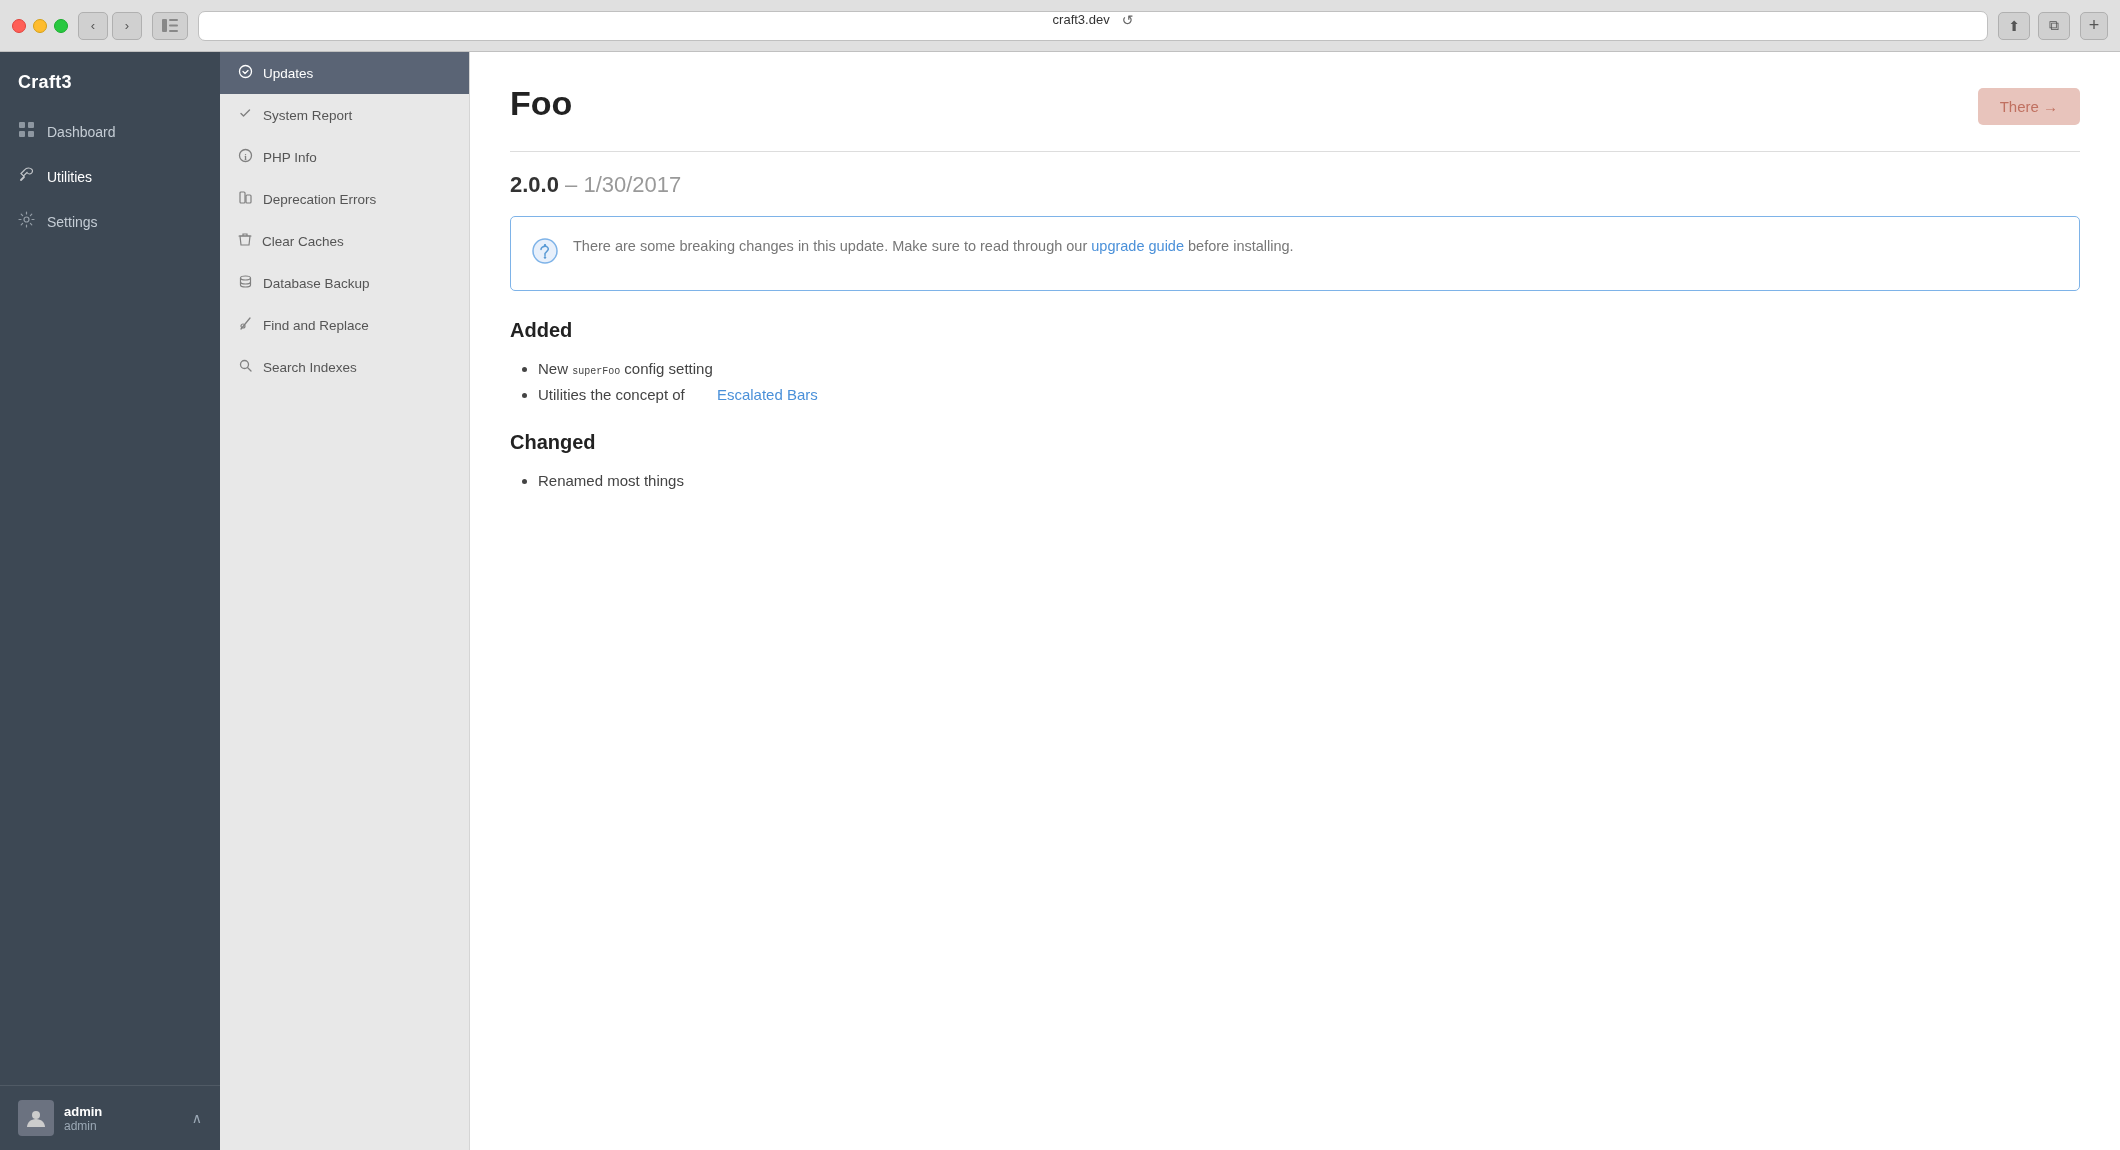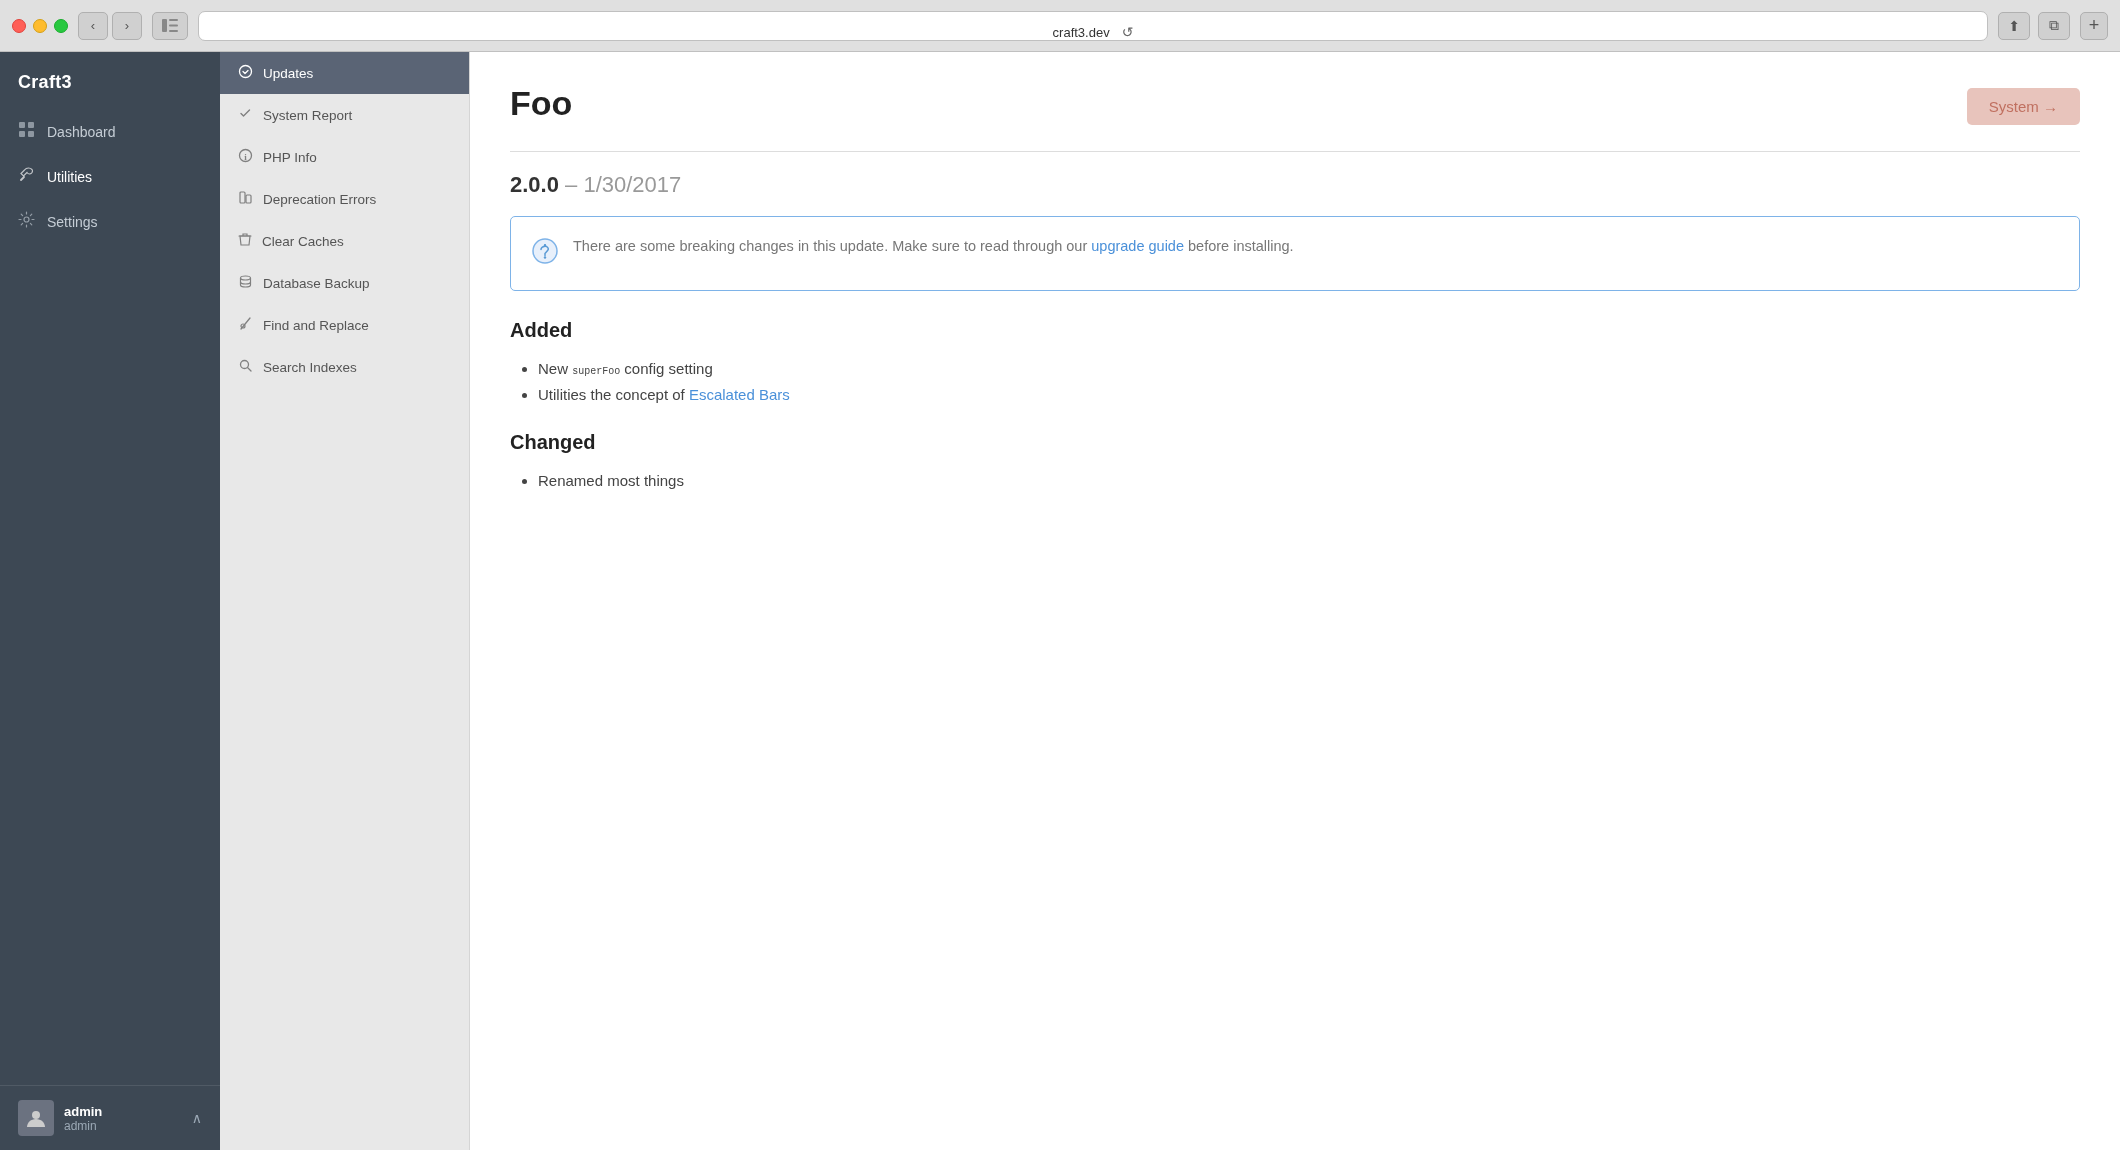--- a/index.html
+++ b/index.html
@@ -39,21 +39,21 @@
       display: flex; align-items: center; justify-content: center;
       cursor: pointer;
     }
     .address-bar {
       flex: 1;
       background: white;
       border: 1px solid #c0c0c0;
       border-radius: 7px;
       height: 30px;
       display: flex;
-      align-items: flex-end;
+      align-items: flex-start;
       justify-content: center;
       gap: 8px;
       padding: 0 12px;
     }
     .address-text { font-size: 13px; color: #333; }
     .reload-btn { cursor: pointer; color: #666; font-size: 14px; margin-left: 4px; }
     .browser-actions { display: flex; gap: 8px; }
     .browser-action-btn {
       width: 32px; height: 28px;
       background: #d0d0d0;
@@ -258,21 +258,21 @@
     .bullet-list li {
       font-size: 15px;
       color: #444;
       line-height: 1.7;
     }
     .code-text {
       font-family: 'Courier New', Courier, monospace;
       font-size: 10px;
       background: transparent;
     }
-    .content-link { color: #4a90d9; text-decoration: none; }
+    .content-link { color: #4a90d9; text-decoration: none; margin-left: 28px; }
 
     
     .update-btn {
       float: right;
       margin-top: 4px;
       padding: 10px 22px;
       background: #e8c4bc;
       border: none;
       border-radius: 5px;
       color: #c07060;
@@ -470,21 +470,21 @@
           </span>
           <span>Search Indexes</span>
         </div>
 
       </div>
 
       <div class="main-content">
 
         <div class="package-header">
           <h2 class="content-package-title">Foo</h2>
-          <button class="update-btn">System →</button>
+          <button class="update-btn">There →</button>
         </div>
 
         <hr class="content-divider">
 
         <div class="version-line">
           <span>2.0.0</span>
           <span class="version-date"> – <span>1/30/2017</span></span>
         </div>
 
         <div class="notice-box">

